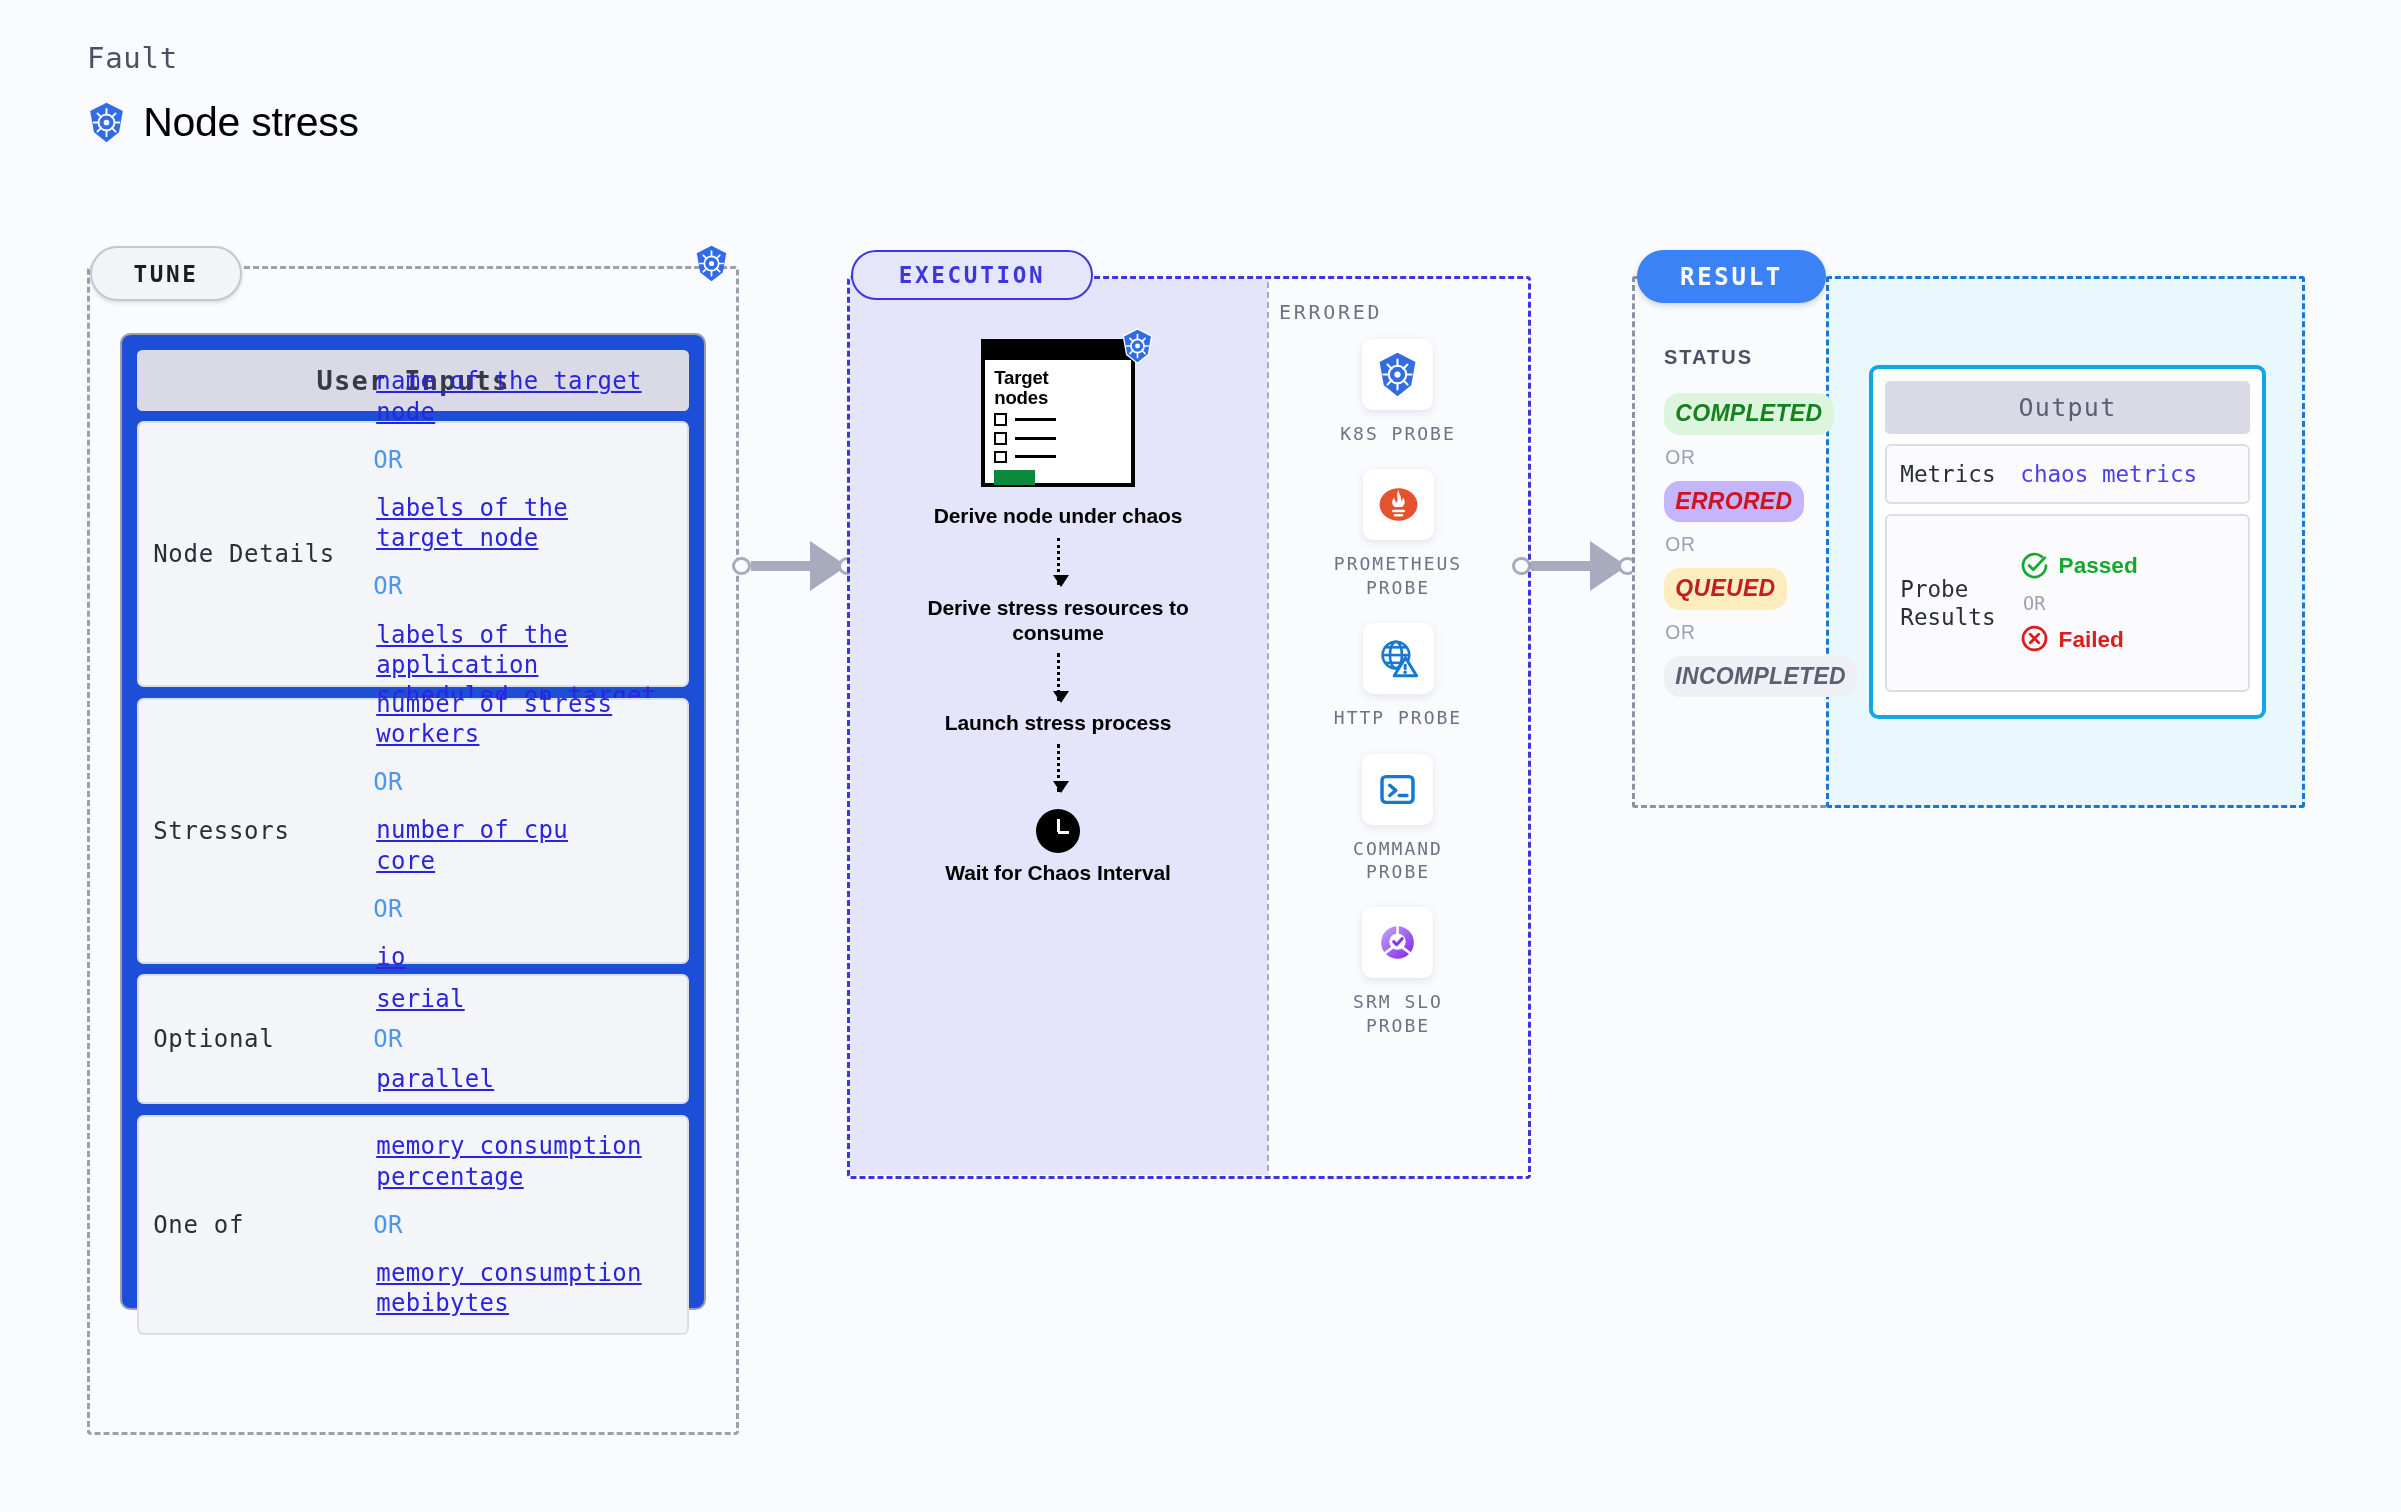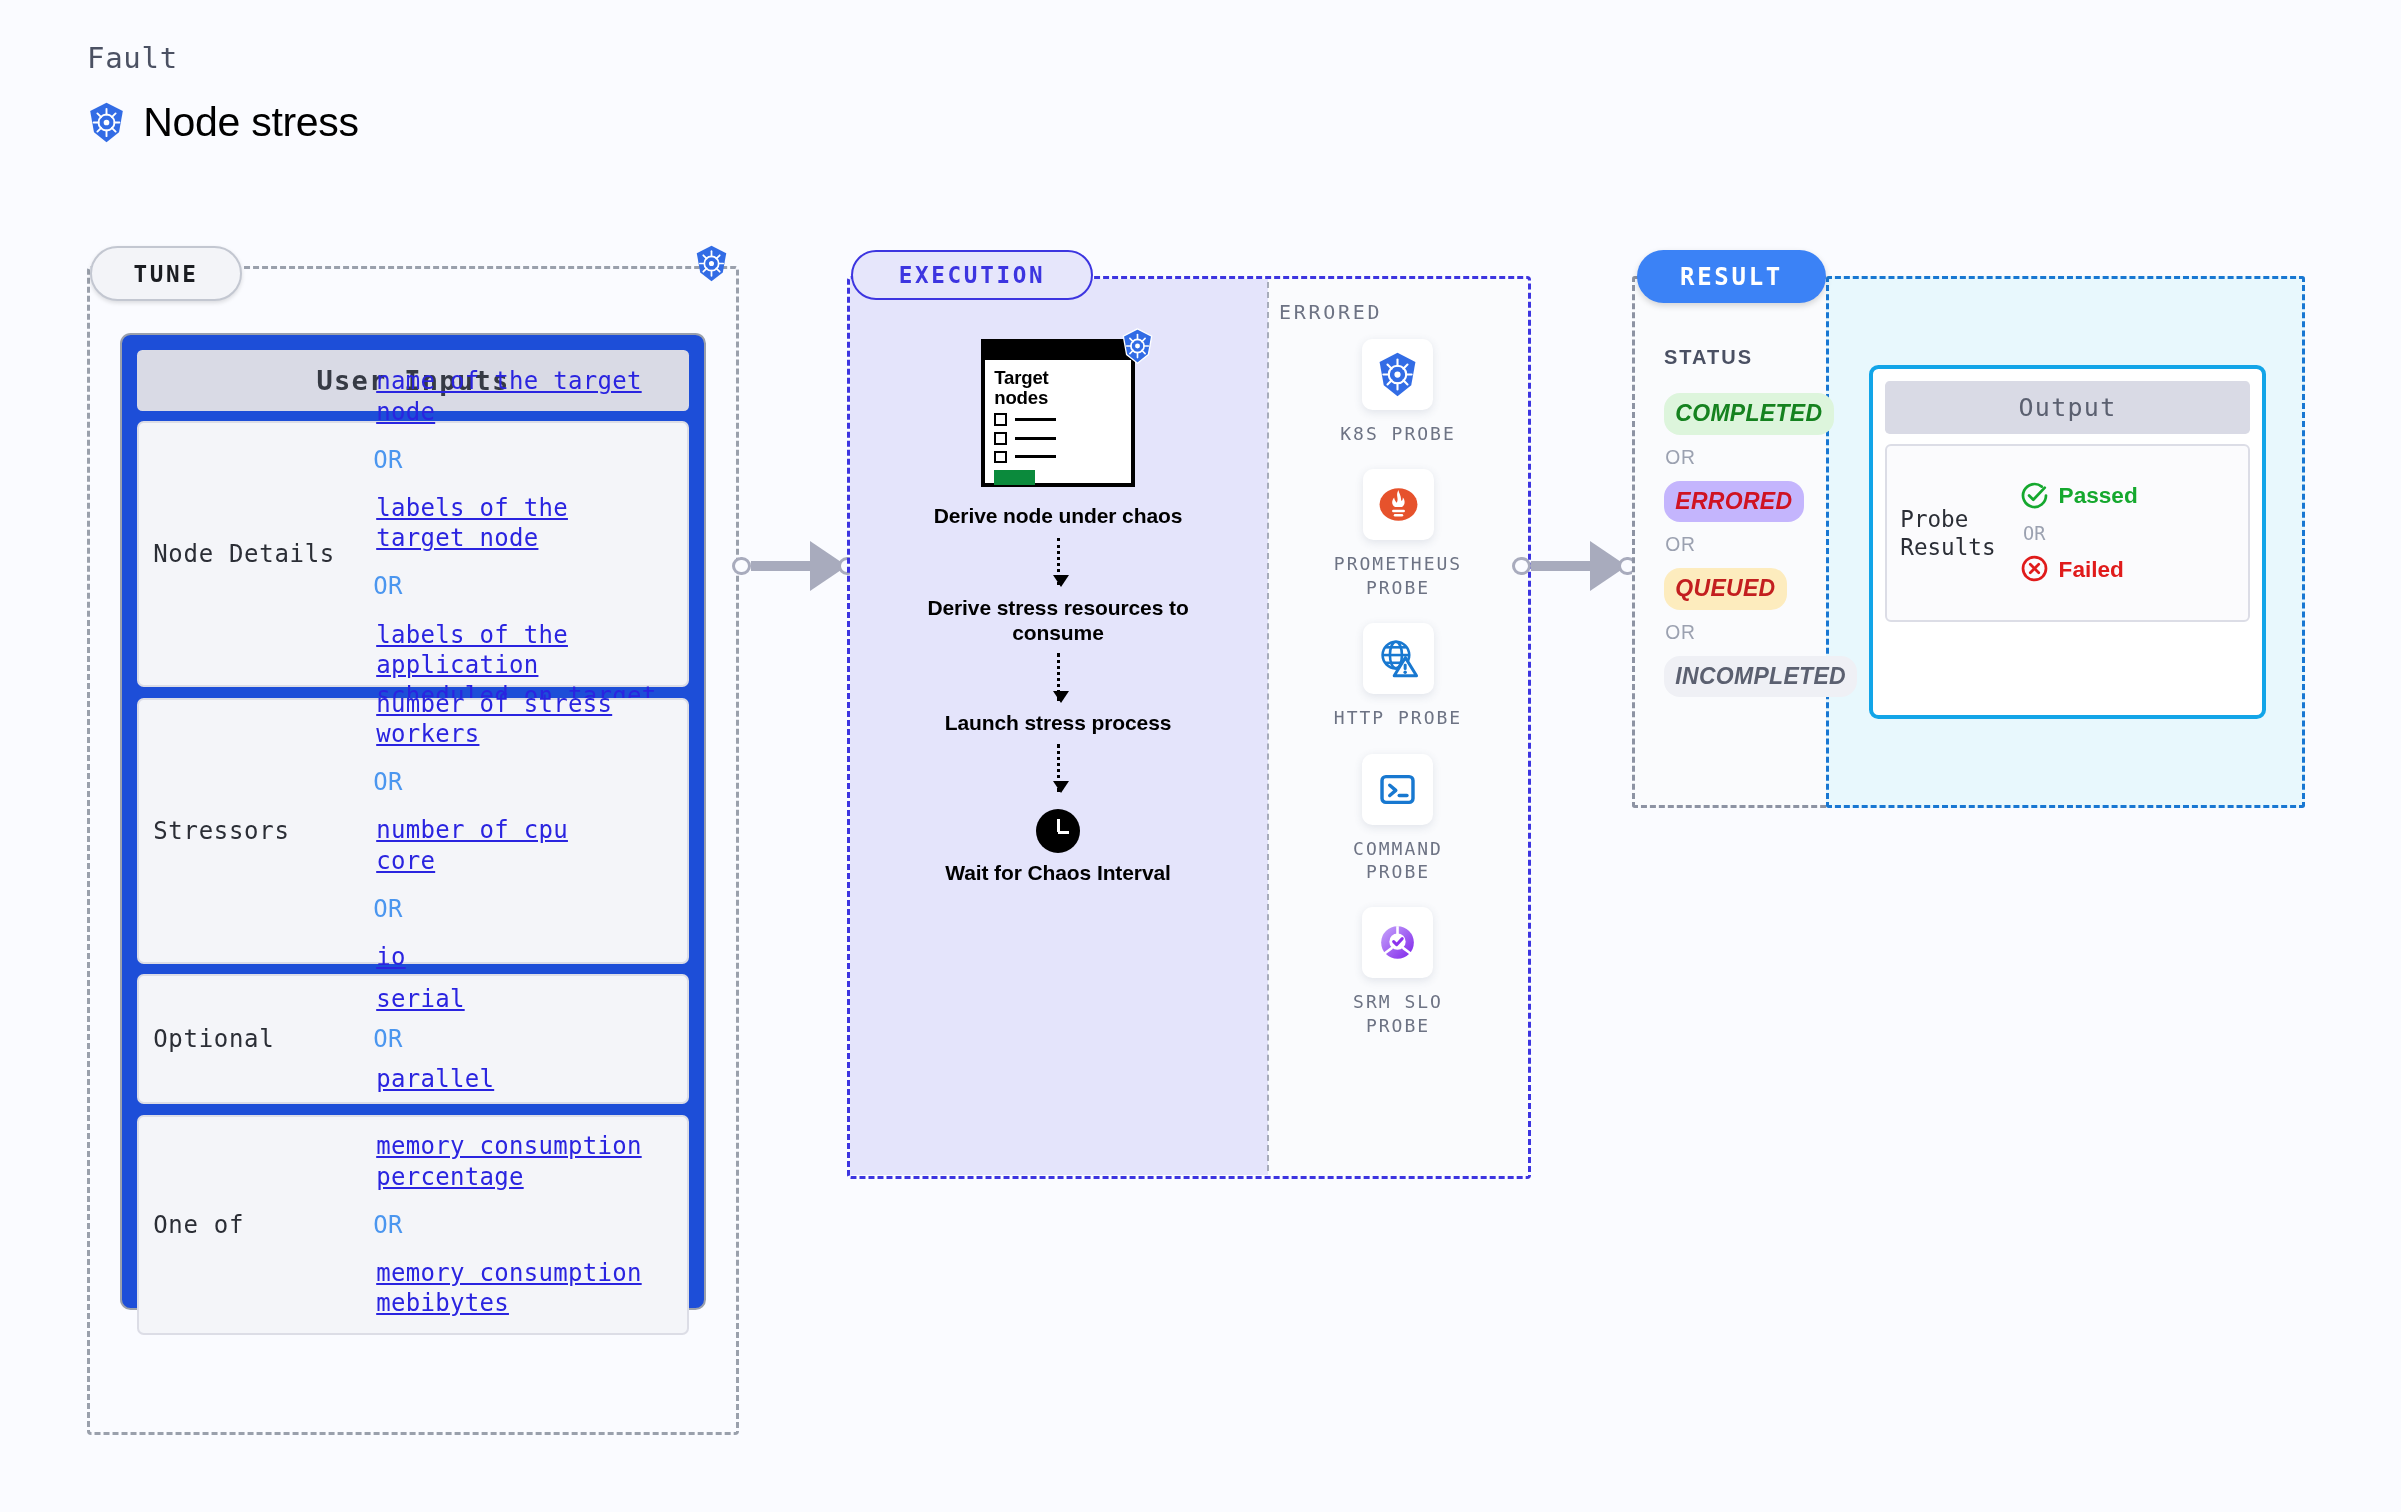--- a/index.html
+++ b/index.html
@@ -591,20 +591,24 @@
   <span class="status-badge" style="background:#c4b5fd;color:#cf1322">ERRORED</span>
   <span class="status-or">OR</span>
   <span class="status-badge" style="background:#fdecbe;color:#c31f1f">QUEUED</span>
   <span class="status-or">OR</span>
   <span class="status-badge" style="background:#eff0f5;color:#5b6070">INCOMPLETED</span>
 </div>
 
 <div id="output-card">
   <div id="output-head">Output</div>
 
+  <div class="out-row" id="out-metrics">
+    <div class="o-label">Metrics</div>
+    <div class="o-val">chaos metrics</div>
+  </div>
 
   <div class="out-row" id="out-probes">
     <div class="o-label" style="white-space:pre-line">Probe
 Results</div>
     <div>
       <div class="pr-line">
         <span>
           <svg width="29" height="29" viewBox="0 0 48 48">
             <path d="M43 24a19 19 0 1 1-7-14.7" fill="none" stroke="#15a82e" stroke-width="4.5" stroke-linecap="round"></path>
             <polyline points="15,24 22,31 41,11" fill="none" stroke="#15a82e" stroke-width="4.5" stroke-linecap="round" stroke-linejoin="round"></polyline>

